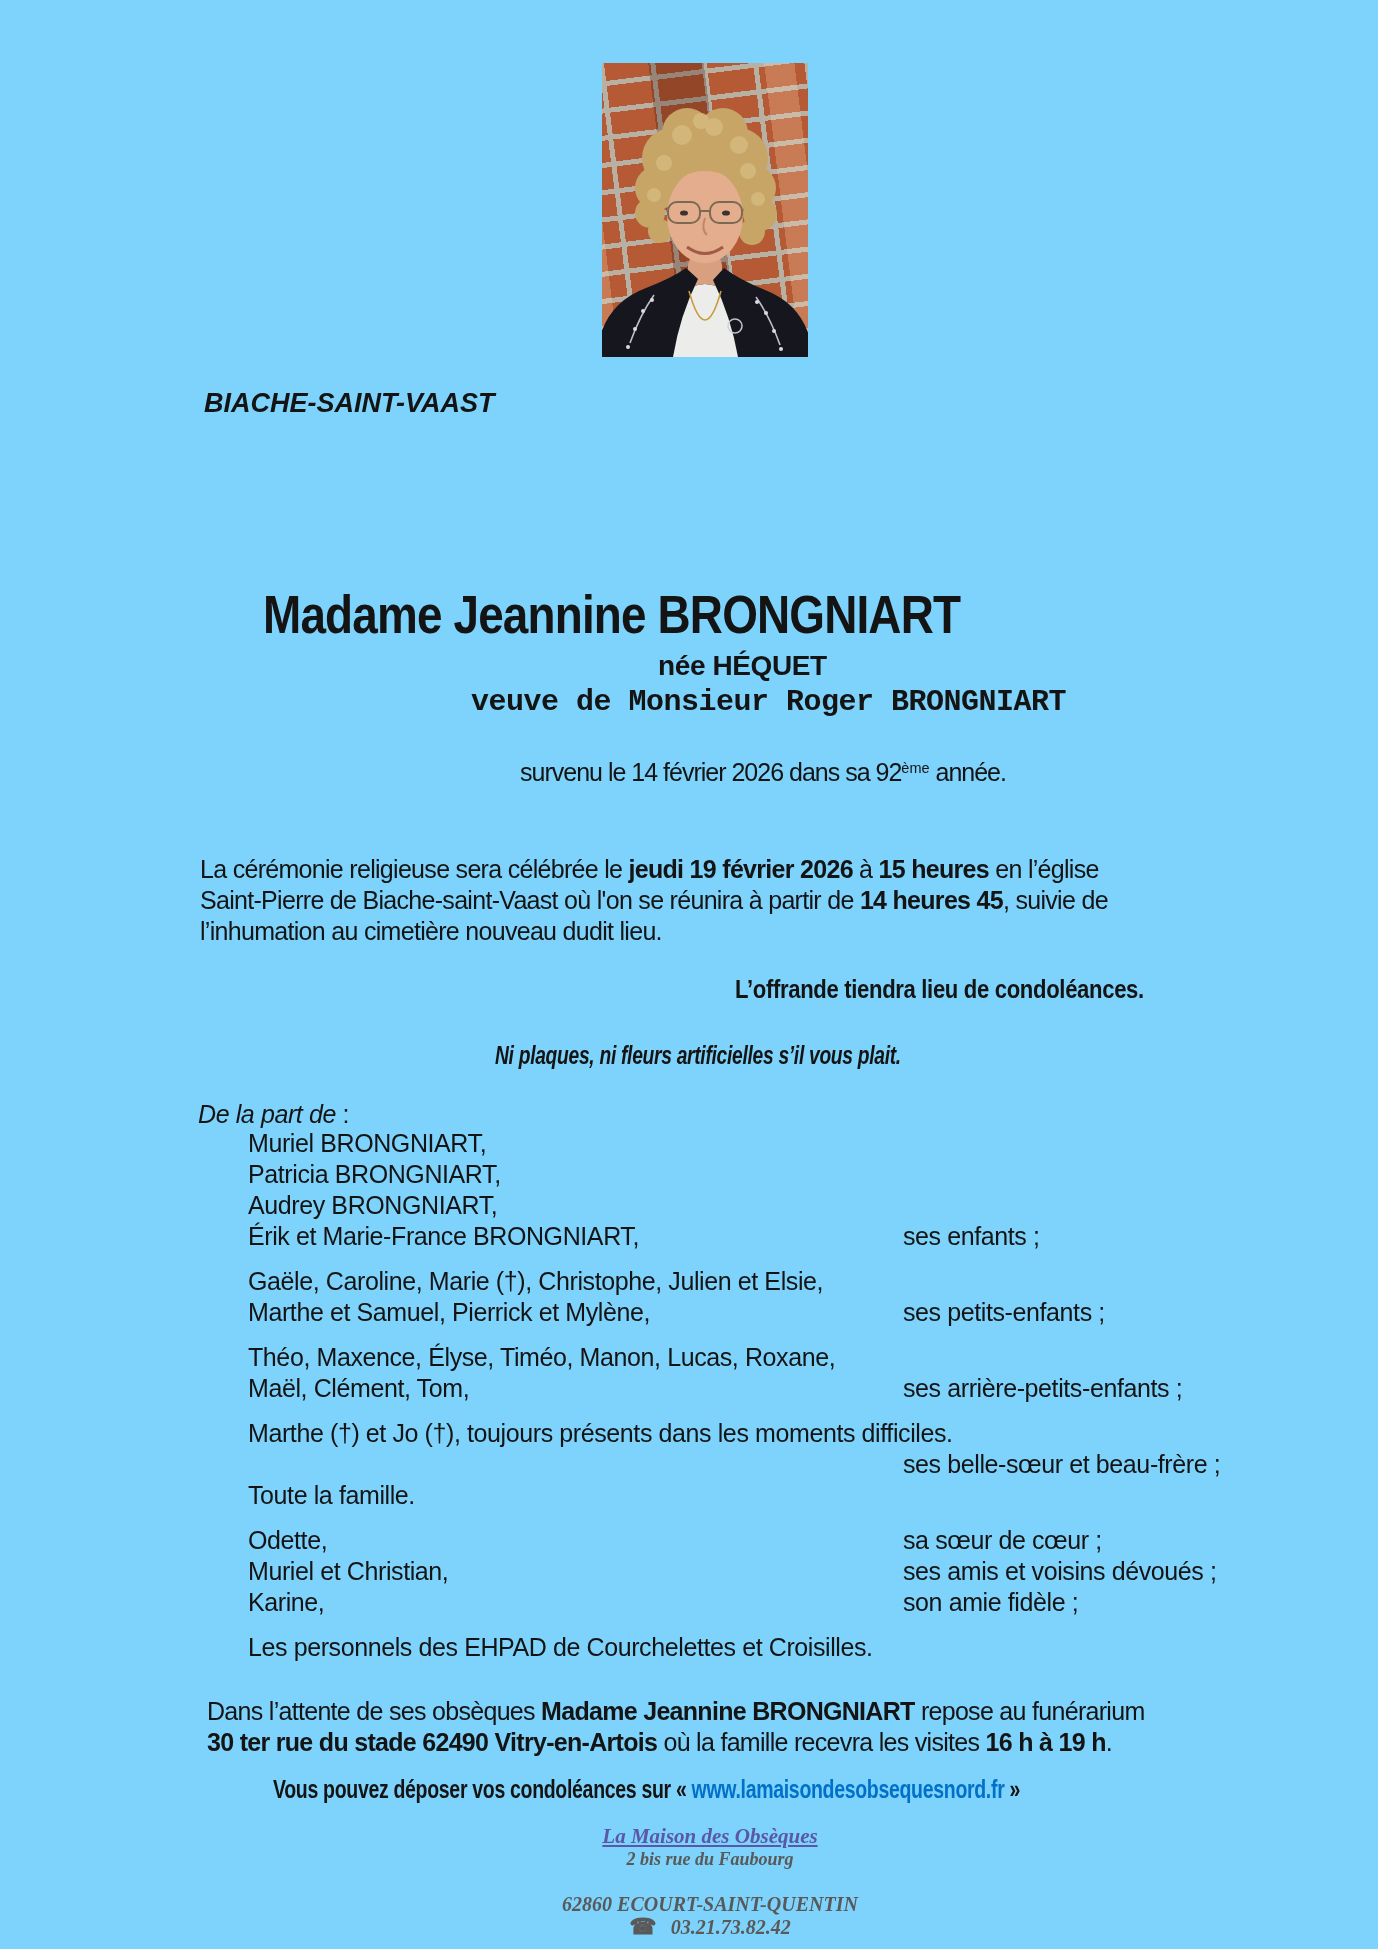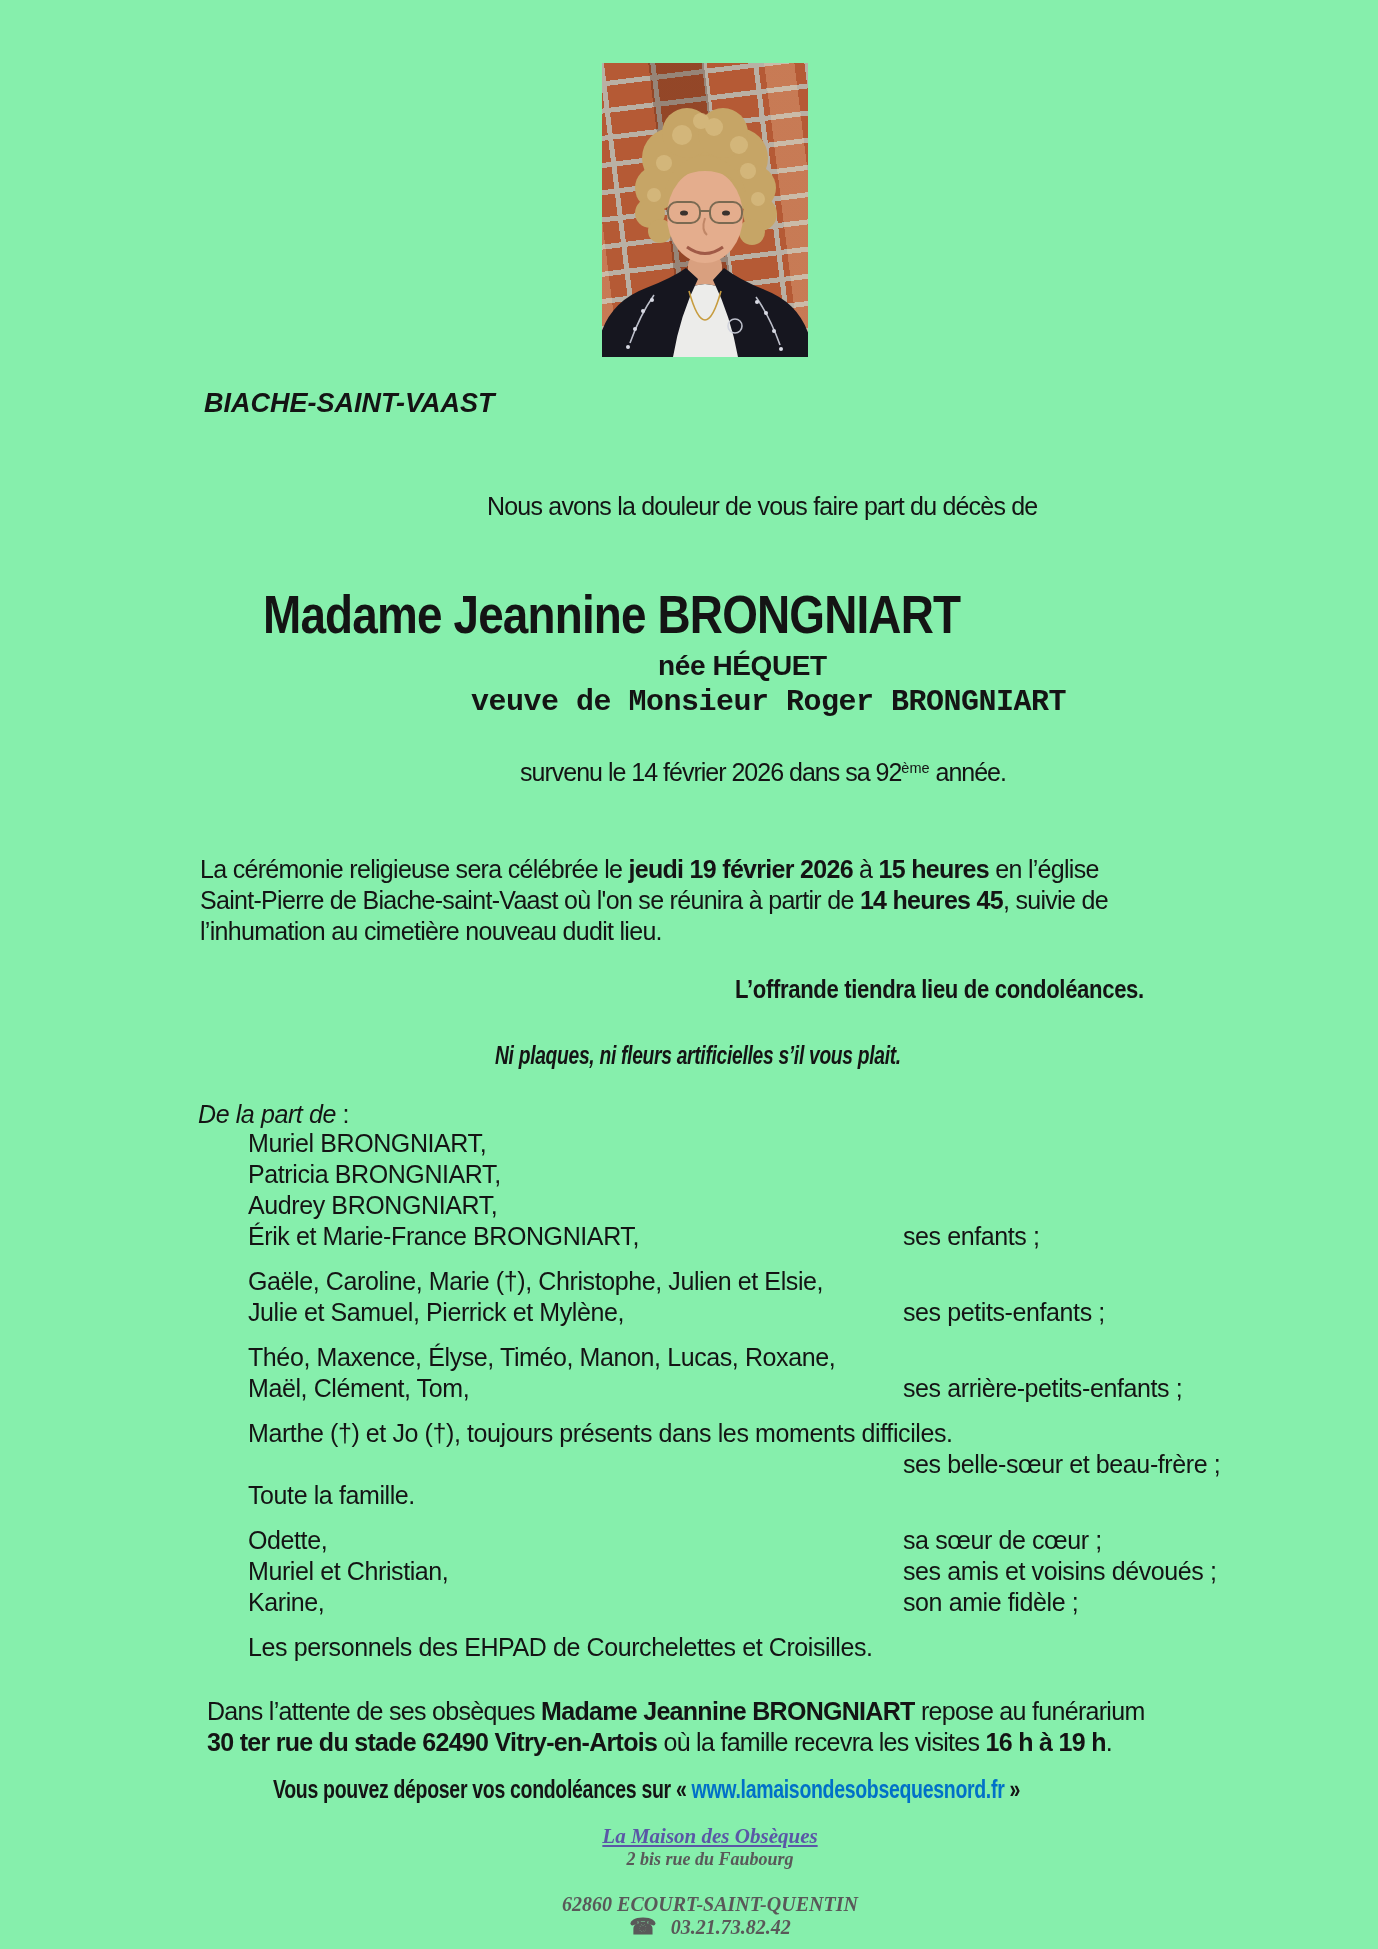--- a/index.html
+++ b/index.html
@@ -1,19 +1,19 @@
 <!DOCTYPE html>
 <html><head>
 <meta charset="utf-8">
 <style>
   html,body{margin:0;padding:0;background:#ffffff;}
   .page{
     position:relative;
     width:1378px;height:1949px;
-    background:#86efac;
+    background:#7dd3fc;
     font-family:"Liberation Sans", sans-serif;
     color:#141414;
     overflow:hidden;
   }
   .line{position:absolute;white-space:nowrap;letter-spacing:-0.4px;}
   .b{font-weight:700;}
   .i{font-style:italic;}
   .sup{font-size:0.58em;position:relative;top:-0.55em;letter-spacing:0;}
   .url{color:#0070c8;}
   .sx85{transform:scaleX(.85);transform-origin:0 0;}
@@ -132,21 +132,20 @@
         <circle cx="26" cy="284" r="2"></circle>
           <circle cx="172" cy="268" r="2"></circle>
           <circle cx="164" cy="250" r="2"></circle>
         <circle cx="155" cy="239" r="2"></circle>
           <circle cx="179" cy="286" r="2"></circle>
       </g>
     </svg>
   </div>
 
   <div class="line city">BIACHE-SAINT-VAAST</div>
-  <div class="line intro">Nous avons la douleur de vous faire part du décès de</div>
 
   <div class="line title sx85">Madame Jeannine BRONGNIART</div>
   <div class="line maiden">née HÉQUET</div>
   <div class="line widow">veuve de Monsieur Roger BRONGNIART</div>
   <div class="line death"><span>survenu le 14 février 2026 dans sa 92</span><span class="sup">ème</span><span> année.</span></div>
 
   <div class="ceremony">
     <div><span>La cérémonie religieuse sera célébrée le </span><span class="b">jeudi 19 février 2026</span><span> à </span><span class="b">15 heures</span><span> en l’église</span></div>
     <div><span>Saint-Pierre de Biache-saint-Vaast où l'on se réunira à partir de </span><span class="b">14 heures 45</span><span>, suivie de</span></div>
     <div><span>l’inhumation au cimetière nouveau dudit lieu.</span></div>
@@ -155,21 +154,21 @@
   <div class="line offering sx85">L’offrande tiendra lieu de condoléances.</div>
   <div class="line noflowers sx74">Ni plaques, ni fleurs artificielles s’il vous plait.</div>
 
   <div class="line family-heading"><span class="i">De la part de</span><span> :</span></div>
   <div class="rows">
       <div class="frow"><span class="fname">Muriel BRONGNIART,</span><span class="frel"></span></div>
       <div class="frow"><span class="fname">Patricia BRONGNIART,</span><span class="frel"></span></div>
       <div class="frow"><span class="fname">Audrey BRONGNIART,</span><span class="frel"></span></div>
       <div class="frow"><span class="fname">Érik et Marie-France BRONGNIART,</span><span class="frel">ses enfants ;</span></div>
       <div class="frow gap"><span class="fname">Gaële, Caroline, Marie (†), Christophe, Julien et Elsie,</span><span class="frel"></span></div>
-      <div class="frow"><span class="fname">Julie et Samuel, Pierrick et Mylène,</span><span class="frel">ses petits-enfants ;</span></div>
+      <div class="frow"><span class="fname">Marthe et Samuel, Pierrick et Mylène,</span><span class="frel">ses petits-enfants ;</span></div>
       <div class="frow gap"><span class="fname">Théo, Maxence, Élyse, Timéo, Manon, Lucas, Roxane,</span><span class="frel"></span></div>
       <div class="frow"><span class="fname">Maël, Clément, Tom,</span><span class="frel">ses arrière-petits-enfants ;</span></div>
       <div class="frow gap"><span class="fname">Marthe (†) et Jo (†), toujours présents dans les moments difficiles.</span><span class="frel"></span></div>
       <div class="frow"><span class="fname"></span><span class="frel">ses belle-sœur et beau-frère ;</span></div>
       <div class="frow"><span class="fname">Toute la famille.</span><span class="frel"></span></div>
       <div class="frow gap"><span class="fname">Odette,</span><span class="frel">sa sœur de cœur ;</span></div>
       <div class="frow"><span class="fname">Muriel et Christian,</span><span class="frel">ses amis et voisins dévoués ;</span></div>
       <div class="frow"><span class="fname">Karine,</span><span class="frel">son amie fidèle ;</span></div>
       <div class="frow gap"><span class="fname">Les personnels des EHPAD de Courchelettes et Croisilles.</span><span class="frel"></span></div>
     </div>

